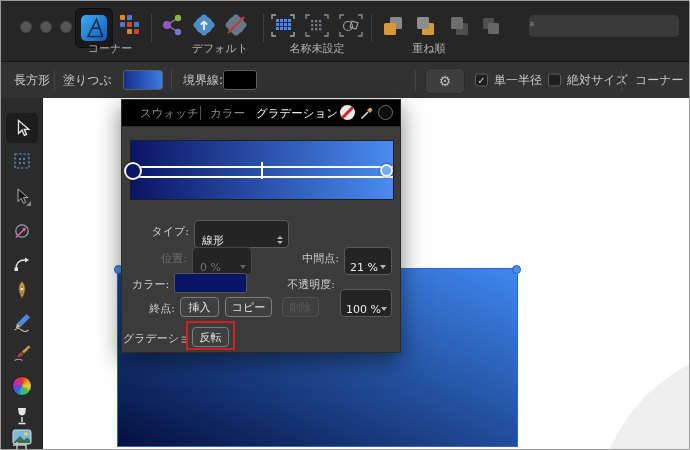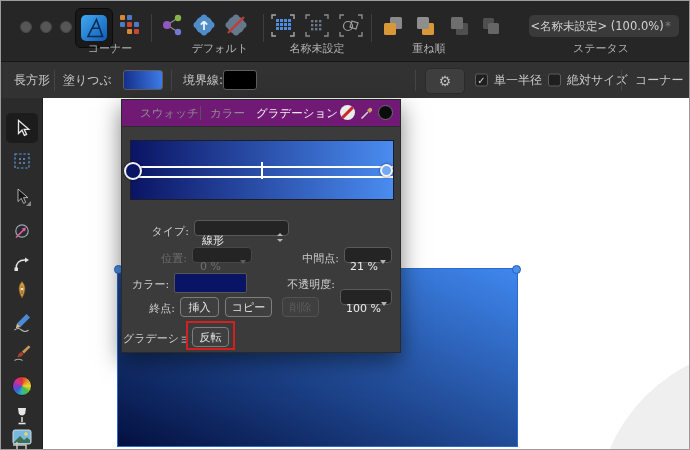--- a/index.html
+++ b/index.html
@@ -43,40 +43,40 @@
   
   #canvas{position:absolute;left:42px;top:97px;width:648px;height:353px;background:#ffffff;overflow:hidden;}
   #bg-circle{position:absolute;left:553px;top:248px;width:340px;height:340px;border-radius:50%;background:#efefef;}
   #blue-rect{position:absolute;left:74px;top:170px;width:401px;height:179px;box-sizing:border-box;
              background:linear-gradient(to top right,#03103f,#3f87ee);border:1px solid #2a6ace;}
   .sel-handle{position:absolute;width:7px;height:7px;border-radius:50%;background:#4a90e8;border:1px solid #2260bd;box-sizing:content-box;}
 
   
   #panel{position:absolute;left:120px;top:98px;width:280px;height:254px;background:#3b3b3b;border:1px solid #2a2a2a;
          box-sizing:border-box;box-shadow:0 8px 22px rgba(0,0,0,.5);z-index:20;}
-  #tabbar{position:absolute;left:0;top:0;width:100%;height:26px;background:#701a75;border-bottom:1px solid #2c2c2c;}
+  #tabbar{position:absolute;left:0;top:0;width:100%;height:26px;background:#000000;border-bottom:1px solid #2c2c2c;}
   .tab{position:absolute;top:0;height:26px;line-height:26px;font-size:11.5px;color:#8f8f8f;white-space:nowrap;}
   .tab.active{color:#f2f2f2;}
   #tab-sep1{position:absolute;left:78px;top:6px;height:14px;width:1px;background:#555;}
   .mini-icon{position:absolute;top:5px;width:15px;height:15px;border-radius:50%;box-sizing:border-box;}
   #none-icon{left:218px;background:#ebebeb;overflow:hidden;}
   #none-icon::after{content:"";position:absolute;left:6px;top:-2px;width:2.5px;height:19px;background:#cc2727;transform:rotate(45deg);}
   #black-circle{left:256px;background:#0c0c0c;border:1px solid #6e6e6e;}
 
   #grad-bar{position:absolute;left:8px;top:40px;width:264px;height:60px;background:linear-gradient(to right,#0b1464,#4a8cf0);
             border:1px solid #191d2e;box-sizing:border-box;}
   #grad-line{position:absolute;left:0;right:0;top:25px;height:8px;border-top:2px solid #fff;border-bottom:2px solid #fff;}
   #grad-mid{position:absolute;left:130px;top:21px;width:2px;height:17px;background:#fff;}
   #stop-left{position:absolute;left:-7px;top:21px;width:14px;height:14px;border-radius:50%;background:#0b1566;border:2px solid #f2f2f2;box-shadow:0 0 3px rgba(0,0,0,.6);}
   #stop-right{position:absolute;left:249px;top:23px;width:9px;height:9px;border-radius:50%;background:#74aaf4;border:2px solid #f2f2f2;box-shadow:0 0 3px rgba(0,0,0,.6);}
 
   .prow-label{position:absolute;font-size:11px;color:#cfcfcf;text-align:right;white-space:nowrap;}
   .prow-label.dim{color:#6f6f6f;}
-  .dd{position:absolute;height:16px;background:#242424;border:1px solid #5a5a5a;border-radius:4px;box-sizing:border-box;
-      display:flex;font-size:11px;color:#ececec;padding:12px 5px 0 7px;}
+  .dd{position:absolute;height:28px;background:#242424;border:1px solid #5a5a5a;border-radius:4px;box-sizing:border-box;
+      display:flex;align-items:center;font-size:11px;color:#ececec;padding:12px 5px 0 7px;}
   .dd .val{flex:1;white-space:nowrap;}
   .dd.dim{border-color:#474747;}
   .dd.dim .val{color:#6f6f6f;}
   .tri-dn{width:0;height:0;border-left:3.5px solid transparent;border-right:3.5px solid transparent;border-top:4px solid #b5b5b5;}
   .dd.dim .tri-dn{border-top-color:#5d5d5d;}
   .stepper{display:flex;flex-direction:column;gap:2.5px;margin-left:4px;}
   .tri-up-s{width:0;height:0;border-left:3px solid transparent;border-right:3px solid transparent;border-bottom:3.5px solid #b5b5b5;}
   .tri-dn-s{width:0;height:0;border-left:3px solid transparent;border-right:3px solid transparent;border-top:3.5px solid #b5b5b5;}
   .pbtn{position:absolute;height:20px;background:#3f3f3f;border:1px solid #7e7e7e;border-radius:4px;box-sizing:border-box;
         font-size:11px;color:#e4e4e4;display:flex;align-items:center;justify-content:center;white-space:nowrap;}
@@ -224,24 +224,22 @@
     </div>
     <div class="tbtn" style="left:478px;top:13px">
       <svg width="24" height="24" viewBox="0 0 24 24">
         <rect x="4" y="4" width="11" height="11" rx="1.5" fill="#4f4f4f"></rect>
         <rect x="9" y="9" width="11" height="11" rx="1.5" fill="#666666"></rect>
       </svg>
     </div>
     <div class="lbl" style="left:392px;width:72px">重ね順</div>
 
     <div id="status-box">
-      <span class="txt">&lt;名称未設定&gt; (100.0%)</span>
       <span class="star">*</span>
     </div>
-    <div class="lbl" style="left:540px;width:120px">ステータス</div>
   </div>
 
   <div id="context-toolbar">
     <span class="ctext" style="left:13px">長方形</span>
     <div class="csep" style="left:53px"></div>
     <span class="ctext" style="left:62px">塗りつぶ</span>
     <div class="swatch" style="left:122px;width:40px;background:linear-gradient(to right,#15308e,#3f7ce8)"></div>
     <div class="csep" style="left:170px"></div>
     <span class="ctext" style="left:182px">境界線:</span>
     <div class="swatch" style="left:222px;width:34px;background:#000"></div>

